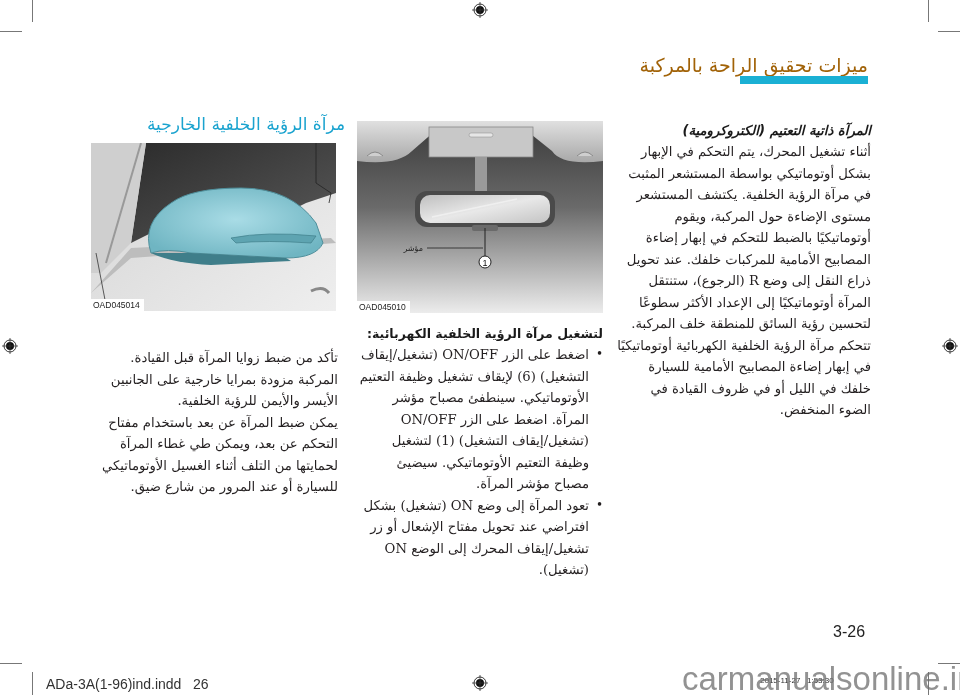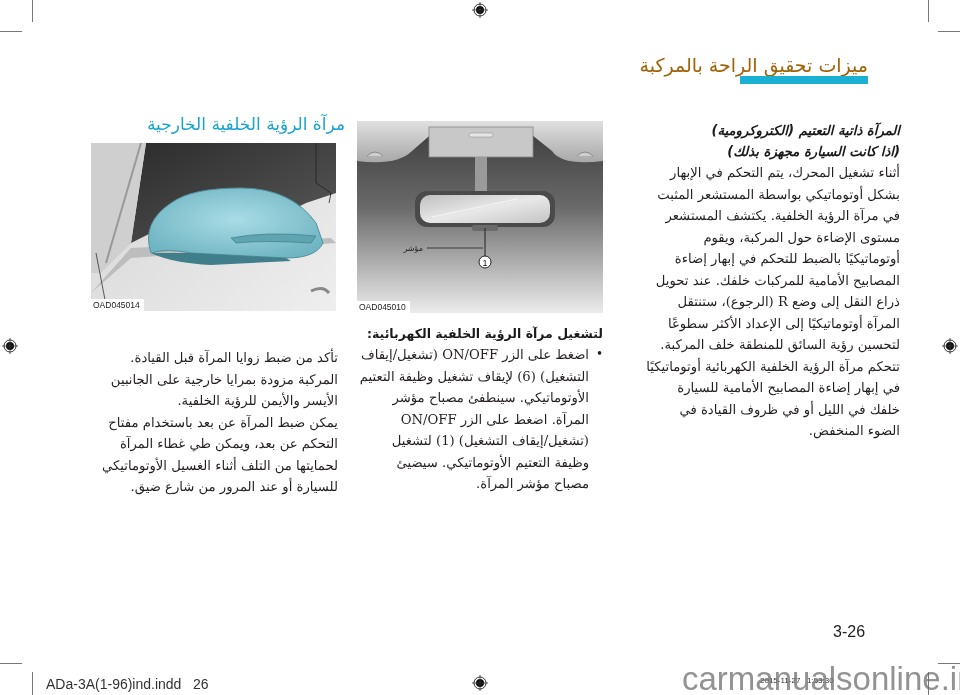--- a/index.html
+++ b/index.html
@@ -107,23 +107,22 @@
 <svg class="reg" style="left:472px;top:675px;" viewBox="0 0 16 16">
   <circle cx="8" cy="8" r="6" fill="none" stroke="#333" stroke-width="1"></circle>
   <circle cx="8" cy="8" r="4" fill="#111"></circle>
   <line x1="8" y1="0" x2="8" y2="16" stroke="#333" stroke-width="0.8"></line>
   <line x1="0" y1="8" x2="16" y2="8" stroke="#333" stroke-width="0.8"></line>
 </svg>
 
 <div class="section-header">ميزات تحقيق الراحة بالمركبة</div>
 <div class="section-bar"></div>
 
-<div class="col" style="left:616px;top:120px;width:255px;margin-left:29px;">
+<div class="col" style="left:616px;top:120px;width:255px;">
   <div class="heading-bold">المرآة ذاتية التعتيم (الكتروكرومية)</div>
-  <div class="heading-bold">(اذا كانت السيارة مجهزة بذلك)</div>
   <p>أثناء تشغيل المحرك، يتم التحكم في الإبهار بشكل أوتوماتيكي بواسطة المستشعر المثبت في مرآة الرؤية الخلفية. يكتشف المستشعر مستوى الإضاءة حول المركبة، ويقوم أوتوماتيكيًا بالضبط للتحكم في إبهار إضاءة المصابيح الأمامية للمركبات خلفك. عند تحويل ذراع النقل إلى وضع R (الرجوع)، ستنتقل المرآة أوتوماتيكيًا إلى الإعداد الأكثر سطوعًا لتحسين رؤية السائق للمنطقة خلف المركبة.</p>
   <p>تتحكم مرآة الرؤية الخلفية الكهربائية أوتوماتيكيًا في إبهار إضاءة المصابيح الأمامية للسيارة خلفك في الليل أو في ظروف القيادة في الضوء المنخفض.</p>
 </div>
 
 <div class="figure" style="left:357px;top:121px;width:246px;height:192px;">
   <svg width="246" height="192" viewBox="0 0 246 192">
     <defs>
       <linearGradient id="rvbg" x1="0" y1="0" x2="0" y2="1">
         <stop offset="0" stop-color="#3a3a3a"></stop>
         <stop offset="0.45" stop-color="#6a6a6a"></stop>
@@ -156,20 +155,21 @@
     <text x="128" y="145" font-family="Liberation Sans, sans-serif" font-size="9" text-anchor="middle" fill="#111">1</text>
     <text x="66" y="130" font-family="DejaVu Sans, sans-serif" font-size="8" text-anchor="end" fill="#222">مؤشر</text>
   </svg>
   <div class="fig-code">OAD045010</div>
 </div>
 
 <div class="col" style="left:358px;top:324px;width:245px;">
   <div class="sub-heading">لتشغيل مرآة الرؤية الخلفية الكهربائية:</div>
   <ul class="bullets">
     <li>اضغط على الزر ON/OFF (تشغيل/إيقاف التشغيل) (6) لإيقاف تشغيل وظيفة التعتيم الأوتوماتيكي. سينطفئ مصباح مؤشر المرآة. اضغط على الزر ON/OFF (تشغيل/إيقاف التشغيل) (1) لتشغيل وظيفة التعتيم الأوتوماتيكي. سيضيئ مصباح مؤشر المرآة.</li>
+    <li>تعود المرآة إلى وضع ON (تشغيل) بشكل افتراضي عند تحويل مفتاح الإشعال أو زر تشغيل/إيقاف المحرك إلى الوضع ON (تشغيل).</li>
   </ul>
 </div>
 
 <div class="heading-blue" style="right:615px;top:114px;">مرآة الرؤية الخلفية الخارجية</div>
 
 <div class="figure" style="left:91px;top:143px;width:245px;height:168px;">
   <svg width="245" height="188" viewBox="0 0 245 188">
     <defs>
       <linearGradient id="window" x1="0" y1="0" x2="1" y2="1">
         <stop offset="0" stop-color="#2c2c2c"></stop>

